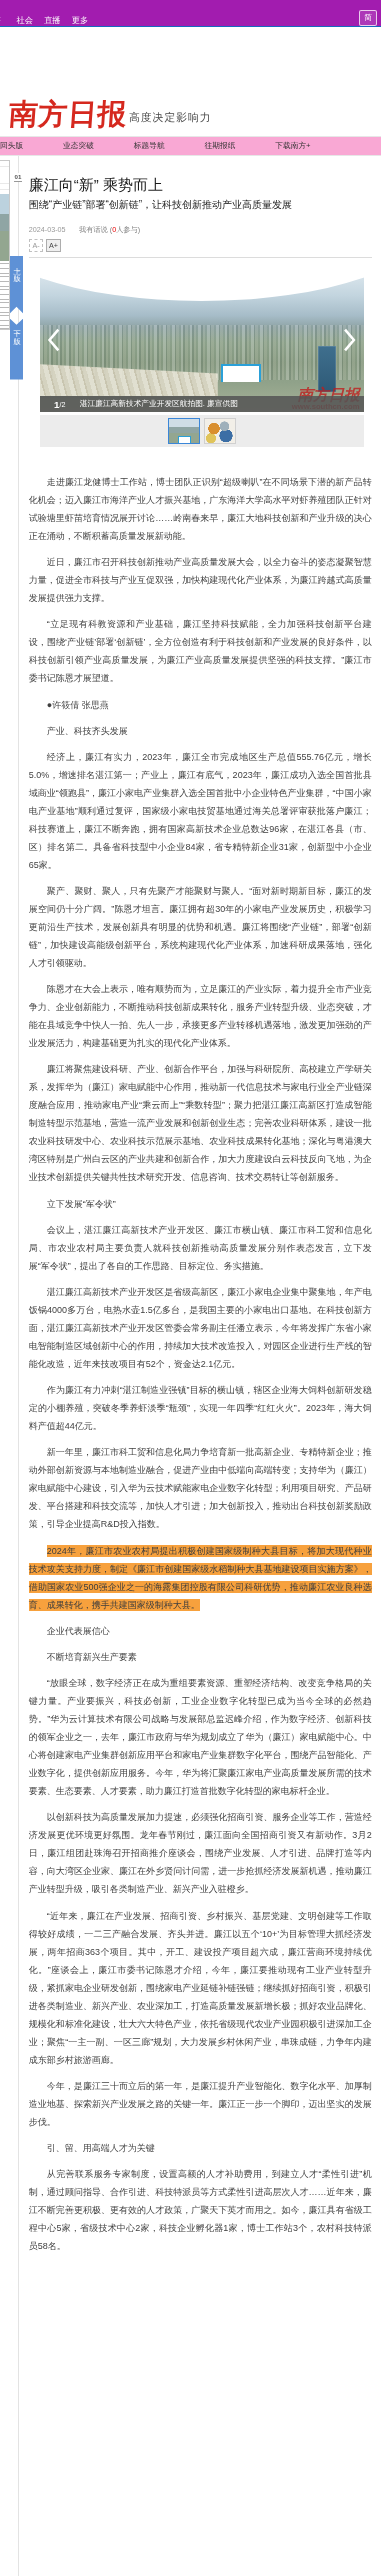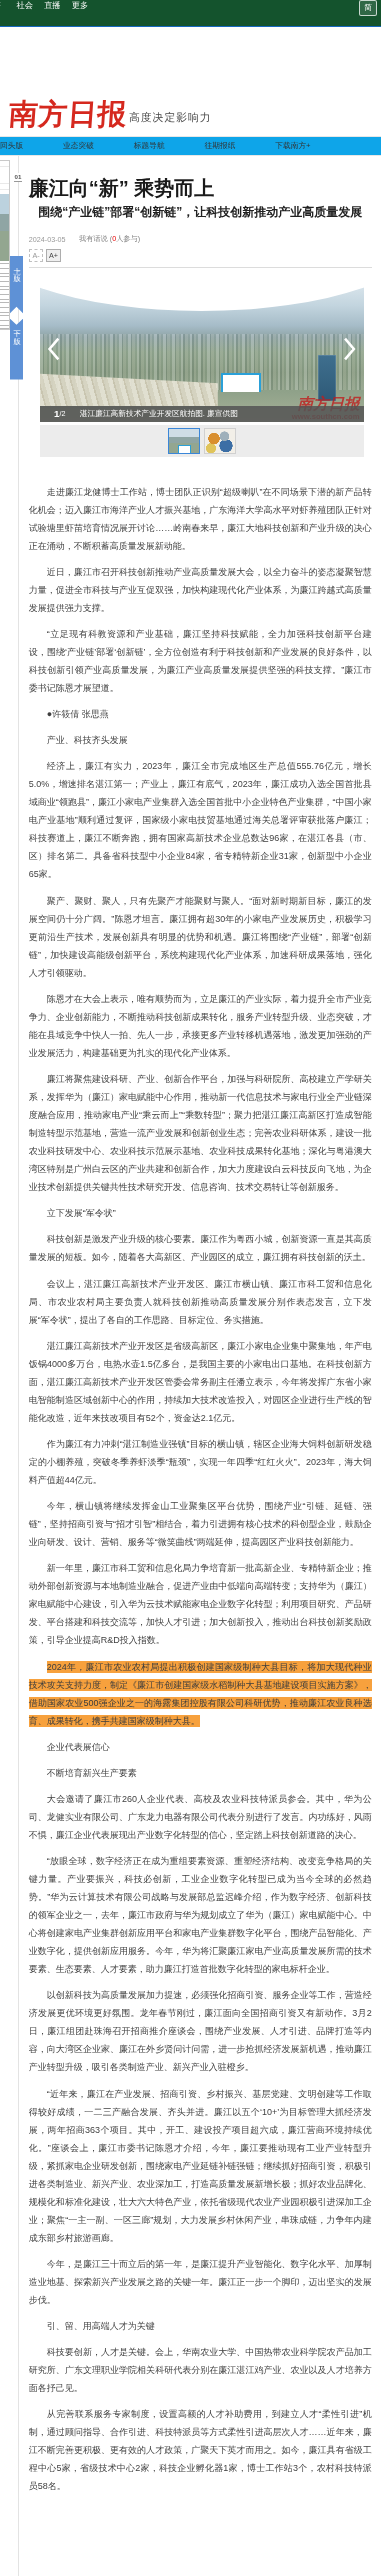--- a/index.html
+++ b/index.html
@@ -4,22 +4,22 @@
 <style>
   * { margin:0; padding:0; box-sizing:border-box; }
   html,body { width:381px; }
   body {
     font-family:"Liberation Sans","DejaVu Sans",sans-serif;
     background:#fff; color:#333; overflow-x:hidden; position:relative;
     width:381px; height:2987px;
   }
   
   .topbar {
-    height:27px; background:#14532d; border-bottom:1px solid #1668c0;
-    display:flex; align-items:flex-start; color:#fff; font-size:8.2px;
+    height:27px; background:#a21caf; border-bottom:1px solid #1668c0;
+    display:flex; align-items:flex-end; color:#fff; font-size:8.2px;
     padding:0 4.1px 0 0; position:relative;
   }
   .topbar .nav-frag { margin-left:-7.2px; width:12.4px; overflow:hidden; white-space:nowrap; }
   .topbar .nav-item { margin-left:11.3px; cursor:pointer; white-space:nowrap; }
   .topbar .spacer { flex:1; }
   .simp-btn {
     border:0.5px solid rgba(255,255,255,.75); background:rgba(255,255,255,.12);
     color:#fff; border-radius:2.1px; padding:2.1px 4.1px; font-size:7.7px; cursor:pointer;
   }
   
@@ -29,21 +29,21 @@
     font-family:"Liberation Serif","DejaVu Serif",serif;
     font-size:29px; font-weight:bold; color:#d5281e;
     transform:skewX(-4deg); letter-spacing:0.5px; line-height:1; cursor:pointer;
   }
   .slogan {
     position:absolute; left:129px; bottom:11.3px;
     font-size:10.8px; color:#4a4a4a; letter-spacing:1px;
   }
   
   .subnav {
-    height:19.6px; background:#0ea5e9; border-top:0.5px solid #e7e7e7; border-bottom:0.5px solid #e7e7e7;
+    height:19.6px; background:#f9a8d4; border-top:0.5px solid #e7e7e7; border-bottom:0.5px solid #e7e7e7;
     display:flex; align-items:center; font-size:7.7px; color:#333;
   }
   .subnav .sn-item { margin-right:40px; white-space:nowrap; cursor:pointer; }
   .subnav .sn-item:first-child { margin-left:0; }
   
   .main { position:relative; height:2774px; background:#fff; }
   .card {
     margin-left:18px; border-left:0.5px solid #e3e3e3;
     padding:19.6px 9.3px 18px 9.8px; min-height:2757px;
   }
@@ -61,22 +61,22 @@
   }
   .ribbon {
     position:absolute; left:9.8px; width:13.4px; background:#5e91d6; color:#fff;
     writing-mode:vertical-rl; text-orientation:upright; letter-spacing:3.6px;
     font-size:7.2px; display:flex; align-items:center; justify-content:flex-start;
     padding-top:6.2px; cursor:pointer;
   }
   .ribbon-up { top:100px; height:58px; clip-path:polygon(0 0,100% 0,100% 100%,50% 88%,0 100%); }
   .ribbon-down { top:163px; height:61px; clip-path:polygon(0 0,50% 10%,100% 0,100% 100%,0 100%); }
   
-  .a-title { font-size:20px; font-weight:bold; color:#1a1a1a; line-height:1.35; }
-  .a-sub { font-size:12px; font-weight:bold; color:#222; margin-top:2.1px; line-height:1.4;text-align:center; }
+  .a-title { font-size:15px; font-weight:normal; color:#1a1a1a; line-height:1.35; }
+  .a-sub { font-size:10px; font-weight:normal; color:#222; margin-top:2.1px; line-height:1.4; }
   .meta { margin-top:13.4px; font-size:7.2px; color:#999; display:flex; align-items:center; }
   .meta .m-date { margin-right:13.4px; }
   .meta .m-say { color:#808080; cursor:pointer; }
   .meta .m-count { color:#e60000; }
   .fontbtns { margin-top:4.1px; display:flex; gap:3.1px; }
   .fbtn { width:14.4px; height:13px; font-size:7.2px; color:#999; display:flex; align-items:center; justify-content:center; cursor:pointer; }
   .fbtn.minus { border:0.5px dashed #c0c0c0; background:#fff; }
   .fbtn.plus  { border:0.5px solid #adadad; background:#efefef; color:#444; }
   .head-divider { border:none; border-top:0.5px solid #dcdcdc; margin-top:5.2px; }
   
@@ -216,34 +216,30 @@
         <p>走进廉江龙健博士工作站，博士团队正识别“超级喇叭”在不同场景下潜的新产品转化机会；迈入廉江市海洋产业人才振兴基地，广东海洋大学高水平对虾养殖团队正针对试验塘里虾苗培育情况展开讨论……岭南春来早，廉江大地科技创新和产业升级的决心正在涌动，不断积蓄高质量发展新动能。</p>
         <p>近日，廉江市召开科技创新推动产业高质量发展大会，以全力奋斗的姿态凝聚智慧力量，促进全市科技与产业互促双强，加快构建现代化产业体系，为廉江跨越式高质量发展提供强力支撑。</p>
         <p>“立足现有科教资源和产业基础，廉江坚持科技赋能，全力加强科技创新平台建设，围绕‘产业链’部署‘创新链’，全方位创造有利于科技创新和产业发展的良好条件，以科技创新引领产业高质量发展，为廉江产业高质量发展提供坚强的科技支撑。”廉江市委书记陈恩才展望道。</p>
         <p>●许筱倩 张思燕</p>
         <p class="subhead">产业、科技齐头发展</p>
         <p>经济上，廉江有实力，2023年，廉江全市完成地区生产总值555.76亿元，增长5.0%，增速排名湛江第一；产业上，廉江有底气，2023年，廉江成功入选全国首批县域商业“领跑县”，廉江小家电产业集群入选全国首批中小企业特色产业集群，“中国小家电产业基地”顺利通过复评，国家级小家电技贸基地通过海关总署评审获批落户廉江；科技赛道上，廉江不断奔跑，拥有国家高新技术企业总数达96家，在湛江各县（市、区）排名第二。具备省科技型中小企业84家，省专精特新企业31家，创新型中小企业65家。</p>
         <p>聚产、聚财、聚人，只有先聚产才能聚财与聚人。“面对新时期新目标，廉江的发展空间仍十分广阔。”陈恩才坦言。廉江拥有超30年的小家电产业发展历史，积极学习更前沿生产技术，发展创新具有明显的优势和机遇。廉江将围绕“产业链”，部署“创新链”，加快建设高能级创新平台，系统构建现代化产业体系，加速科研成果落地，强化人才引领驱动。</p>
         <p>陈恩才在大会上表示，唯有顺势而为，立足廉江的产业实际，着力提升全市产业竞争力、企业创新能力，不断推动科技创新成果转化，服务产业转型升级、业态突破，才能在县域竞争中快人一拍、先人一步，承接更多产业转移机遇落地，激发更加强劲的产业发展活力，构建基础更为扎实的现代化产业体系。</p>
         <p>廉江将聚焦建设科研、产业、创新合作平台，加强与科研院所、高校建立产学研关系，发挥华为（廉江）家电赋能中心作用，推动新一代信息技术与家电行业全产业链深度融合应用，推动家电产业“乘云而上”“乘数转型”；聚力把湛江廉江高新区打造成智能制造转型示范基地，营造一流产业发展和创新创业生态；完善农业科研体系，建设一批农业科技研发中心、农业科技示范展示基地、农业科技成果转化基地；深化与粤港澳大湾区特别是广州白云区的产业共建和创新合作，加大力度建设白云科技反向飞地，为企业技术创新提供关键共性技术研究开发、信息咨询、技术交易转让等创新服务。</p>
         <p class="subhead">立下发展“军令状”</p>
-        <p>科技创新是激发产业升级的核心要素。廉江作为粤西小城，创新资源一直是其高质量发展的短板。如今，随着各大高新区、产业园区的成立，廉江拥有科技创新的沃土。</p>
         <p>会议上，湛江廉江高新技术产业开发区、廉江市横山镇、廉江市科工贸和信息化局、市农业农村局主要负责人就科技创新推动高质量发展分别作表态发言，立下发展“军令状”，提出了各自的工作思路、目标定位、务实措施。</p>
         <p>湛江廉江高新技术产业开发区是省级高新区，廉江小家电企业集中聚集地，年产电饭锅4000多万台，电热水壶1.5亿多台，是我国主要的小家电出口基地。在科技创新方面，湛江廉江高新技术产业开发区管委会常务副主任潘立表示，今年将发挥广东省小家电智能制造区域创新中心的作用，持续加大技术改造投入，对园区企业进行生产线的智能化改造，近年来技改项目有52个，资金达2.1亿元。</p>
         <p>作为廉江有力冲刺“湛江制造业强镇”目标的横山镇，辖区企业海大饲料创新研发稳定的小棚养殖，突破冬季养虾淡季“瓶颈”，实现一年四季“红红火火”。2023年，海大饲料产值超44亿元。</p>
-        <p>今年，横山镇将继续发挥金山工业聚集区平台优势，围绕产业“引链、延链、强链”，坚持招商引资与“招才引智”相结合，着力引进拥有核心技术的科创型企业，鼓励企业向研发、设计、营销、服务等“微笑曲线”两端延伸，提高园区产业科技创新能力。</p>
         <p>新一年里，廉江市科工贸和信息化局力争培育新一批高新企业、专精特新企业；推动外部创新资源与本地制造业融合，促进产业由中低端向高端转变；支持华为（廉江）家电赋能中心建设，引入华为云技术赋能家电企业数字化转型；利用项目研究、产品研发、平台搭建和科技交流等，加快人才引进；加大创新投入，推动出台科技创新奖励政策，引导企业提高R&amp;D投入指数。</p>
         <p><mark>2024年，廉江市农业农村局提出积极创建国家级制种大县目标，将加大现代种业技术攻关支持力度，制定《廉江市创建国家级水稻制种大县基地建设项目实施方案》，借助国家农业500强企业之一的海露集团控股有限公司科研优势，推动廉江农业良种选育、成果转化，携手共建国家级制种大县。</mark></p>
         <p class="subhead">企业代表展信心</p>
         <p class="subhead">不断培育新兴生产要素</p>
-        <p>大会邀请了廉江市260人企业代表、高校及农业科技特派员参会。其中，华为公司、龙健实业有限公司、广东龙力电器有限公司代表分别进行了发言。内功练好，风雨不惧，廉江企业代表展现出产业数字化转型的信心，坚定踏上科技创新道路的决心。</p>
         <p>“放眼全球，数字经济正在成为重组要素资源、重塑经济结构、改变竞争格局的关键力量。产业要振兴，科技必创新，工业企业数字化转型已成为当今全球的必然趋势。”华为云计算技术有限公司战略与发展部总监迟峰介绍，作为数字经济、创新科技的领军企业之一，去年，廉江市政府与华为规划成立了华为（廉江）家电赋能中心。中心将创建家电产业集群创新应用平台和家电产业集群数字化平台，围绕产品智能化、产业数字化，提供创新应用服务。今年，华为将汇聚廉江家电产业高质量发展所需的技术要素、生态要素、人才要素，助力廉江打造首批数字化转型的家电标杆企业。</p>
         <p>以创新科技为高质量发展加力提速，必须强化招商引资、服务企业等工作，营造经济发展更优环境更好氛围。龙年春节刚过，廉江面向全国招商引资又有新动作。3月2日，廉江组团赴珠海召开招商推介座谈会，围绕产业发展、人才引进、品牌打造等内容，向大湾区企业家、廉江在外乡贤问计问需，进一步抢抓经济发展新机遇，推动廉江产业转型升级，吸引各类制造产业、新兴产业入驻橙乡。</p>
         <p>“近年来，廉江在产业发展、招商引资、乡村振兴、基层党建、文明创建等工作取得较好成绩，一二三产融合发展、齐头并进。廉江以五个‘10+’为目标管理大抓经济发展，两年招商363个项目。其中，开工、建设投产项目超六成，廉江营商环境持续优化。”座谈会上，廉江市委书记陈恩才介绍，今年，廉江要推动现有工业产业转型升级，紧抓家电企业研发创新，围绕家电产业延链补链强链；继续抓好招商引资，积极引进各类制造业、新兴产业、农业深加工，打造高质量发展新增长极；抓好农业品牌化、规模化和标准化建设，壮大六大特色产业，依托省级现代农业产业园积极引进深加工企业；聚焦“一主一副、一区三廊”规划，大力发展乡村休闲产业，串珠成链，力争年内建成东部乡村旅游画廊。</p>
         <p>今年，是廉江三十而立后的第一年，是廉江提升产业智能化、数字化水平、加厚制造业地基、探索新兴产业发展之路的关键一年。廉江正一步一个脚印，迈出坚实的发展步伐。</p>
         <p class="subhead">引、留、用高端人才为关键</p>
-        <p>科技要创新，人才是关键。会上，华南农业大学、中国热带农业科学院农产品加工研究所、广东文理职业学院相关科研代表分别在廉江湛江鸡产业、农业以及人才培养方面各抒己见。</p>
         <p>从完善联系服务专家制度，设置高额的人才补助费用，到建立人才“柔性引进”机制，通过顾问指导、合作引进、科技特派员等方式柔性引进高层次人才……近年来，廉江不断完善更积极、更有效的人才政策，广聚天下英才而用之。如今，廉江具有省级工程中心5家，省级技术中心2家，科技企业孵化器1家，博士工作站3个，农村科技特派员58名。</p>
       </div>
 
   </div>
 </div>
 
 
 </body></html>

